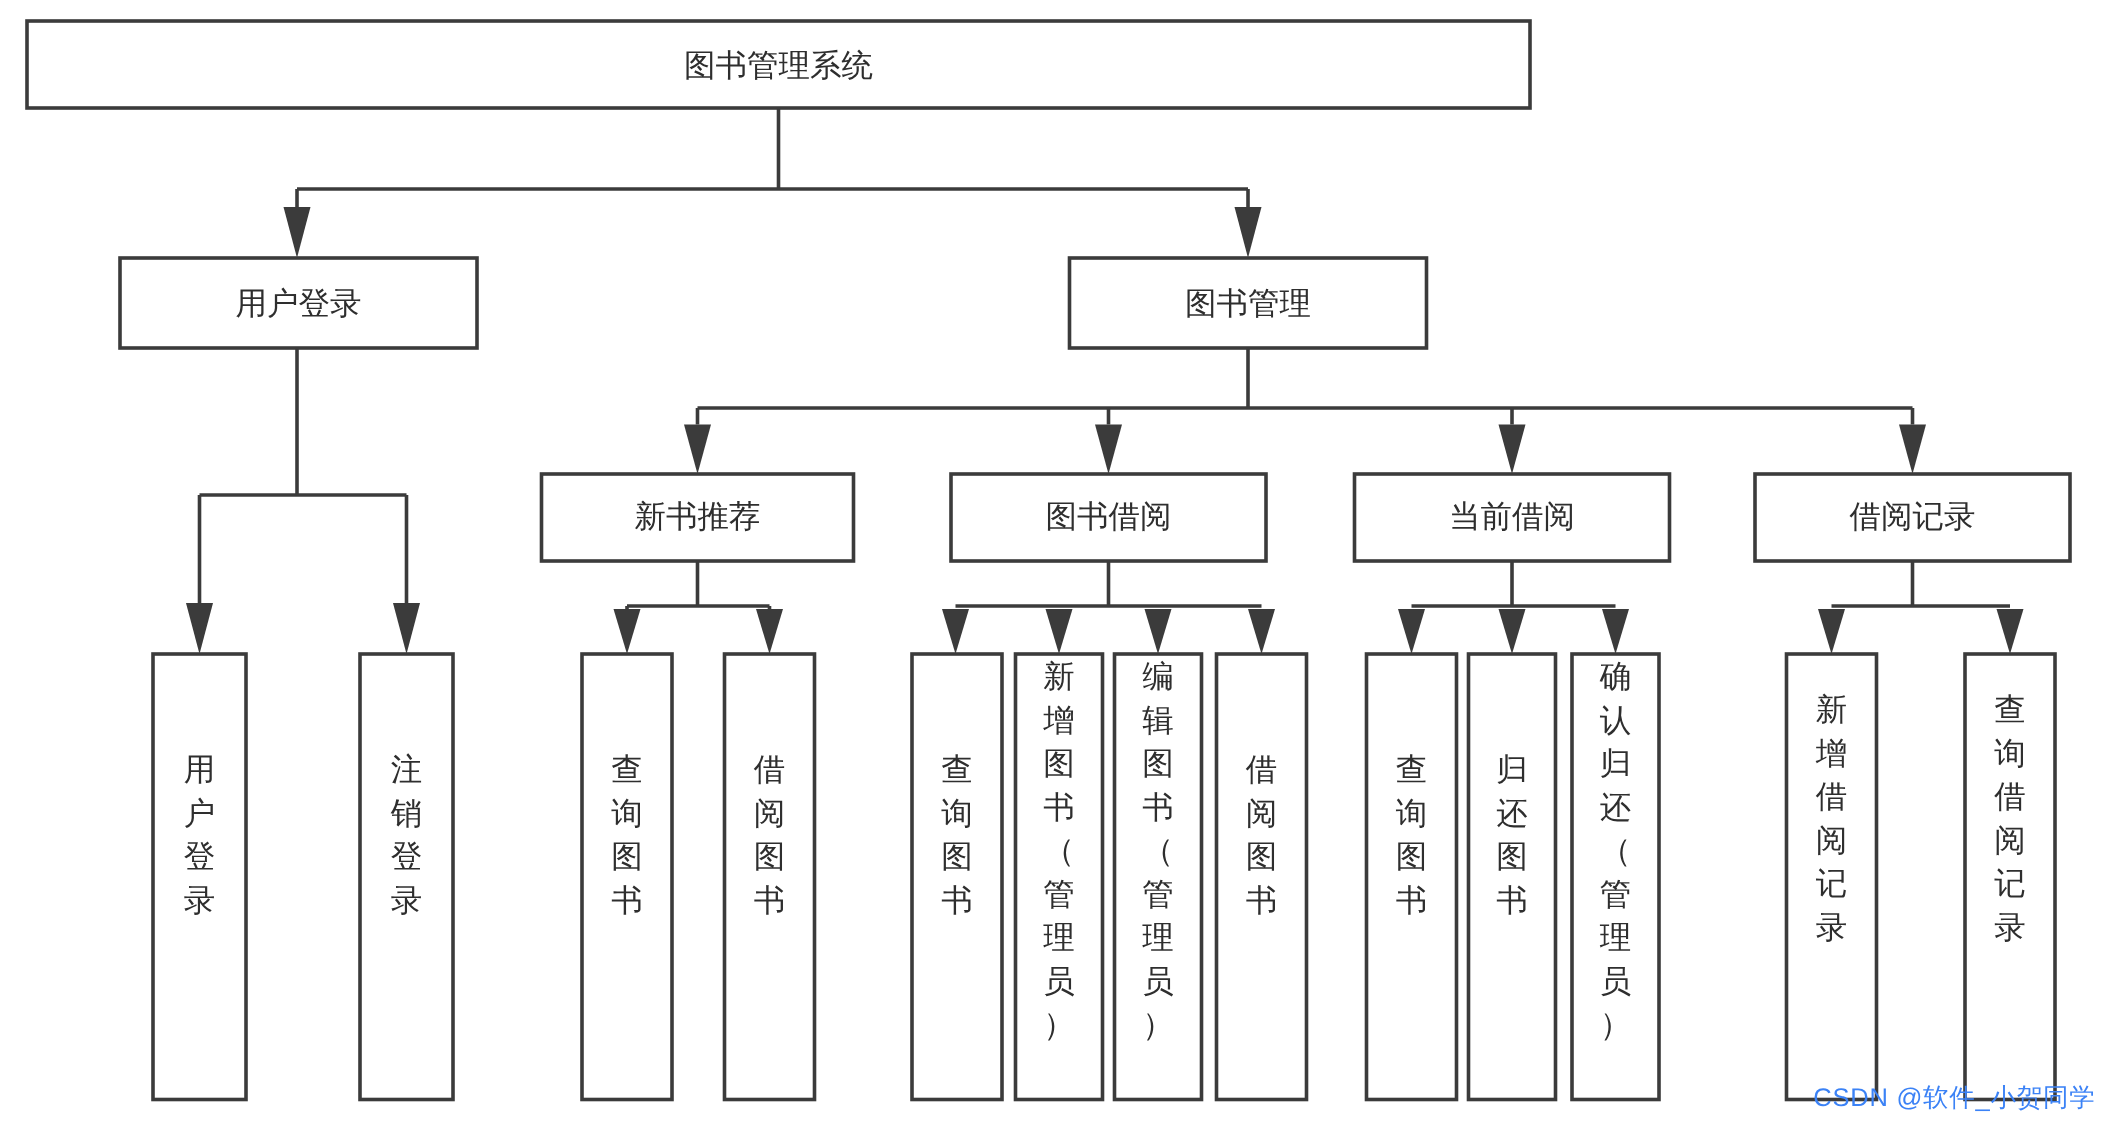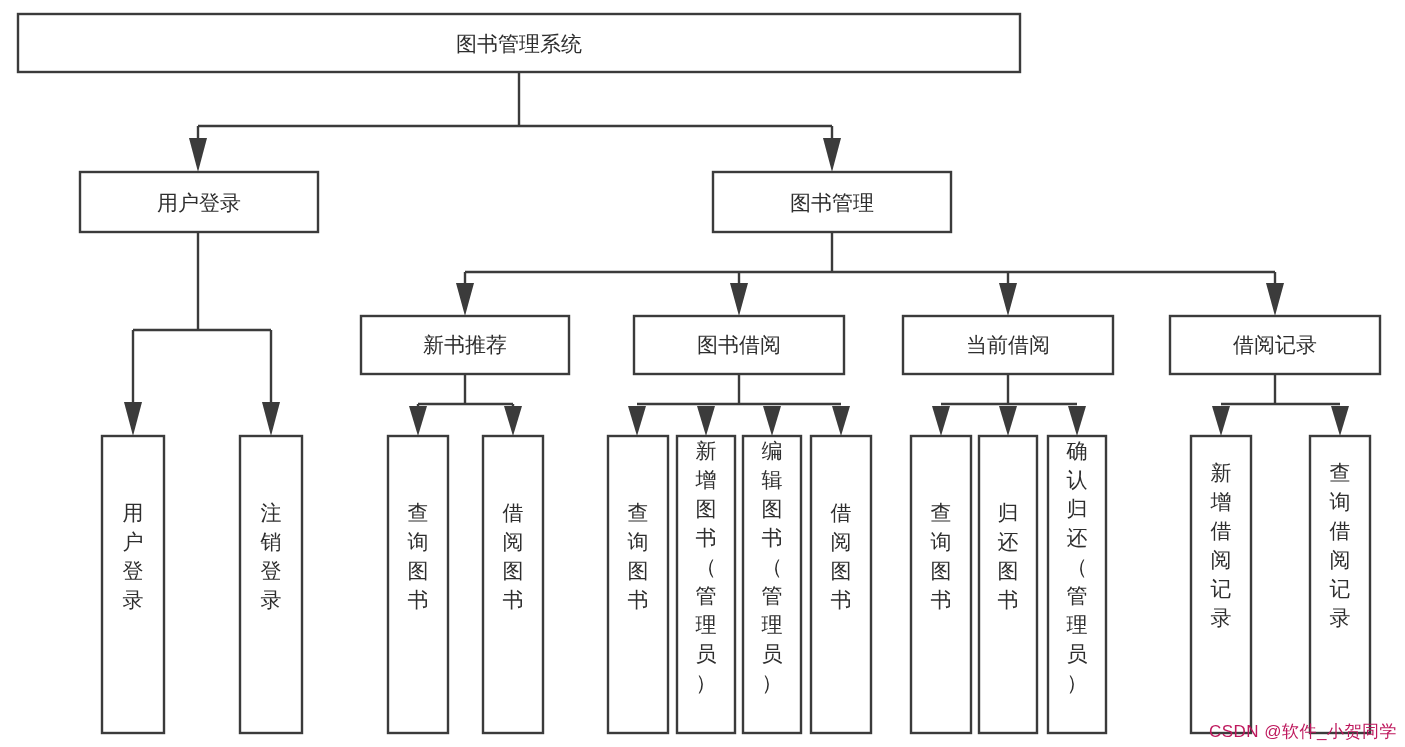--- a/index.html
+++ b/index.html
@@ -51,21 +51,21 @@
   .node-label-vertical {
     fill: #2e2e2e;
     font-family: "Liberation Sans", "DejaVu Sans", sans-serif;
     font-size: 21px;
     text-anchor: middle;
   }
   .watermark {
     position: absolute;
     right: 8px;
     bottom: 4px;
-    color: #be185d;
+    color: #3b82f6;
     font-size: 17px;
     font-family: "Liberation Sans", "DejaVu Sans", sans-serif;
     letter-spacing: 0.5px;
     white-space: nowrap;
     pointer-events: none;
   }
 </style>
 </head>
 <body>
 

